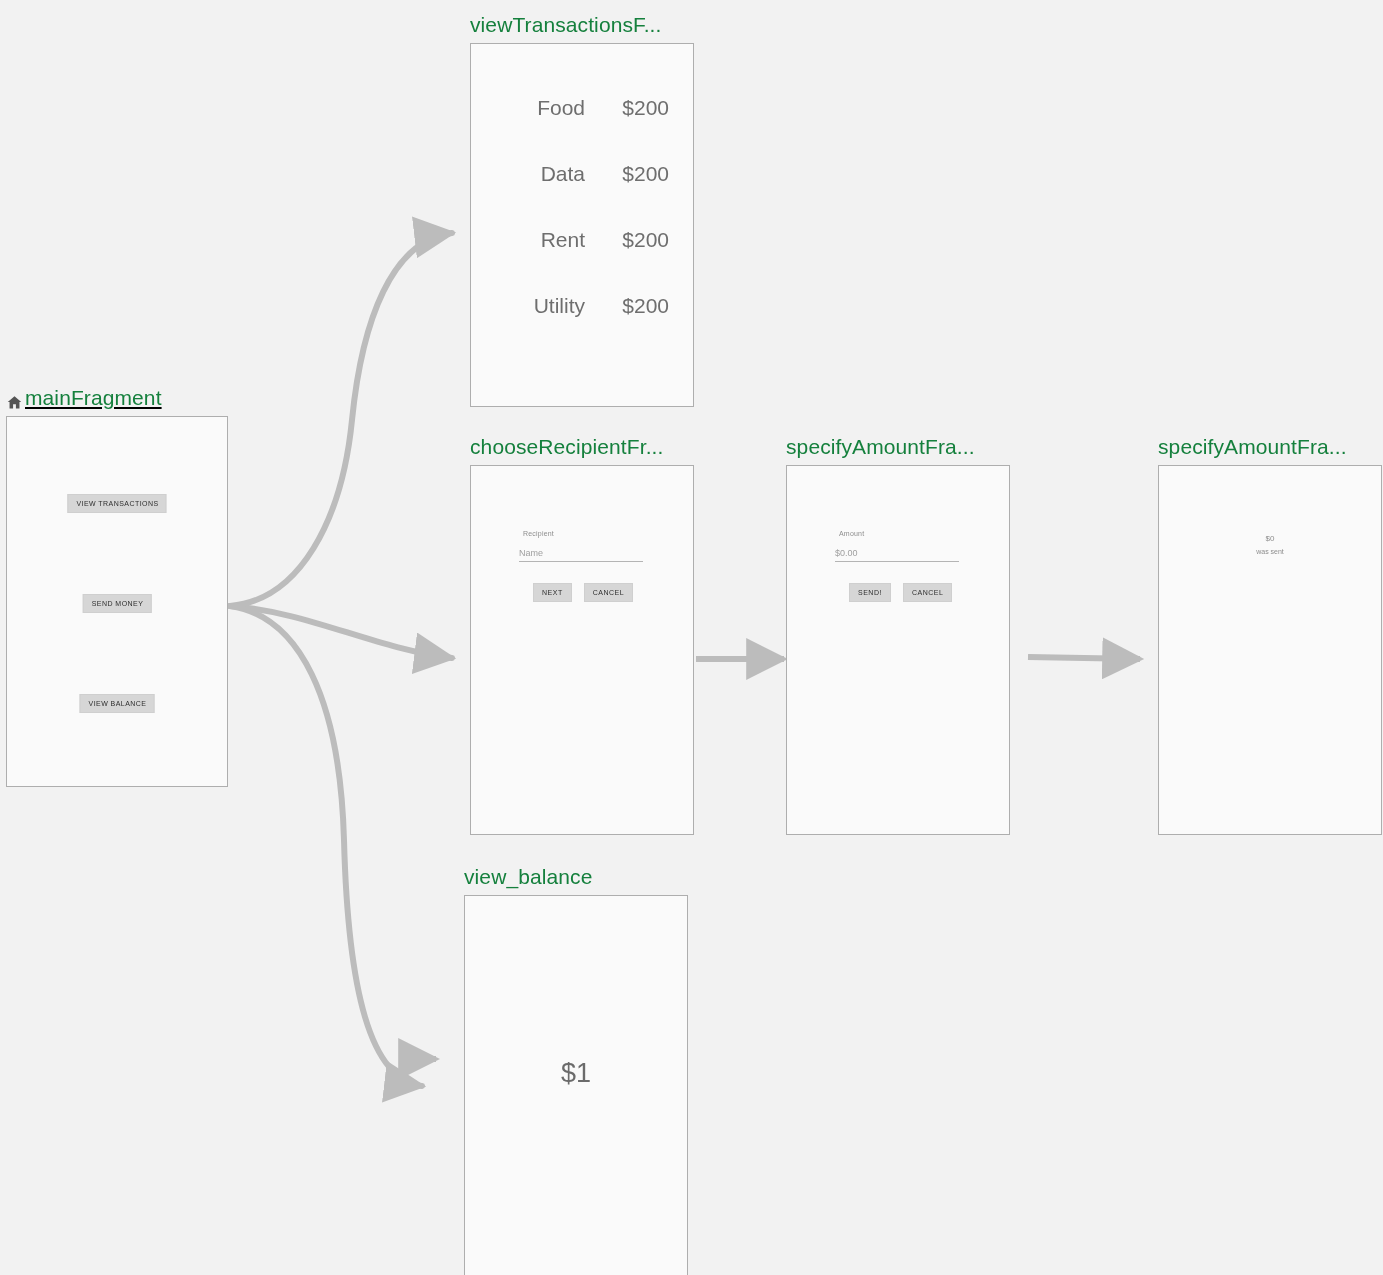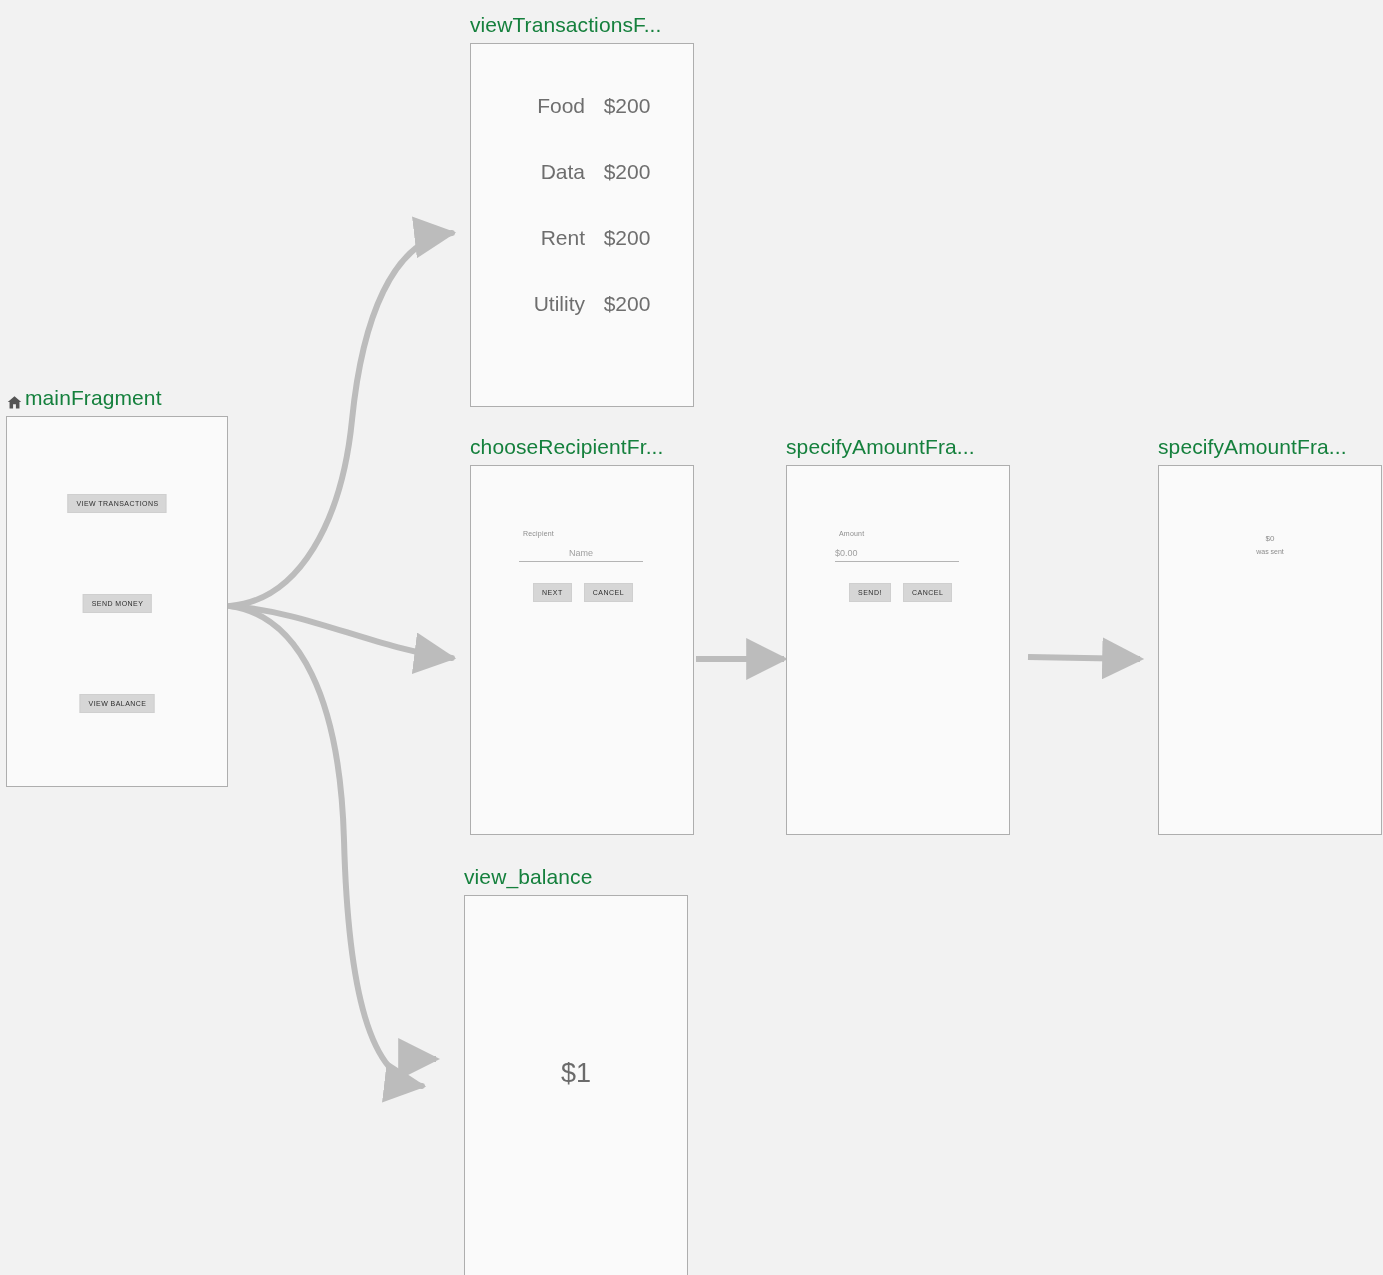--- a/index.html
+++ b/index.html
@@ -51,21 +51,21 @@
   }
   .frame {
     background: #fafafa;
     border: 1px solid #aeaeae;
     box-sizing: border-box;
     position: relative;
     overflow: hidden;
   }
 
   
-  #node-main { left: 6px; top: 385px; }
+  #node-main { left: 6px; top: 385px; text-decoration: underline; }
   #node-main .frame { width: 222px; height: 371px; }
   .mf-btn {
     position: absolute;
     left: 50%;
     transform: translateX(-50%);
     background: #d6d6d6;
     border: 1px solid #cfcfcf;
     color: #2e2e2e;
     font-size: 7px;
     letter-spacing: 0.45px;
@@ -73,35 +73,35 @@
     white-space: nowrap;
     font-weight: 500;
     line-height: 9px;
   }
   #btn-view-transactions { top: 77px; }
   #btn-send-money { top: 177px; }
   #btn-view-balance { top: 277px; }
 
   
   #node-transactions { left: 470px; top: 12px; }
-  #node-transactions .frame { width: 224px; height: 364px; padding-top: 50px; }
+  #node-transactions .frame { width: 224px; height: 364px; padding-top: 28px; }
   .txn-row {
     display: flex;
     align-items: baseline;
     height: 66px;
     padding: 0 24px 0 20px;
     font-size: 21px;
     color: #6e6e6e;
   }
   .txn-label { flex: 1; text-align: right; padding-right: 0; }
-  .txn-amount { width: 84px; text-align: center; }
+  .txn-amount { width: 84px; text-align: right; margin-top: 24px; }
 
   
   #node-recipient { left: 470px; top: 434px; }
-  #node-recipient .frame { width: 224px; height: 370px; text-align: center; }
+  #node-recipient .frame { width: 224px; height: 370px; }
 
   
   #node-amount { left: 786px; top: 434px; }
   #node-amount .frame { width: 224px; height: 370px; padding-left: 22px; }
 
   .form-label {
     position: absolute;
     left: 52px;
     top: 64px;
     font-size: 7px;

